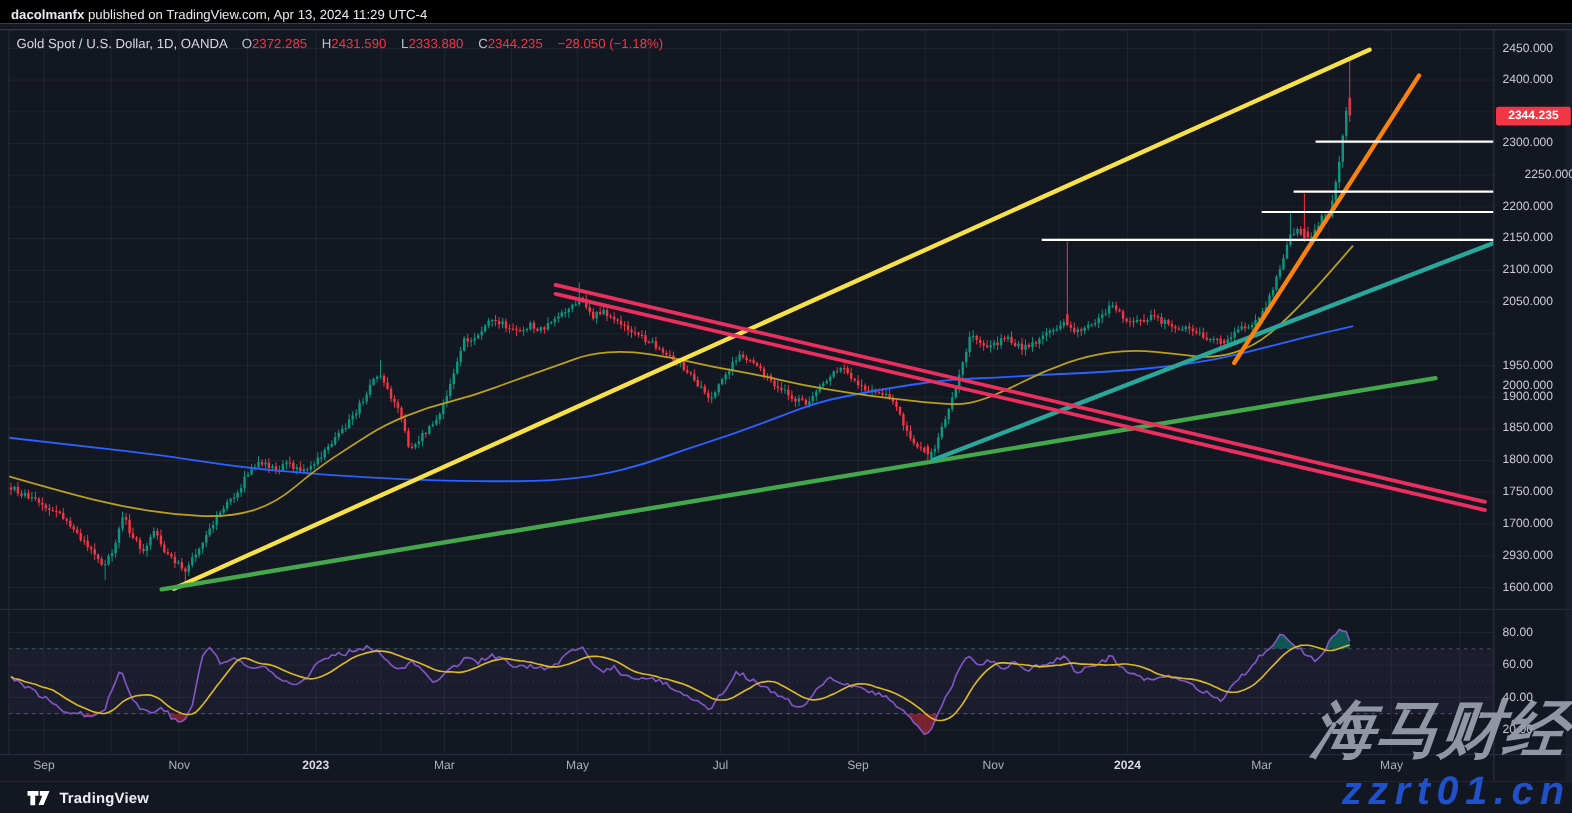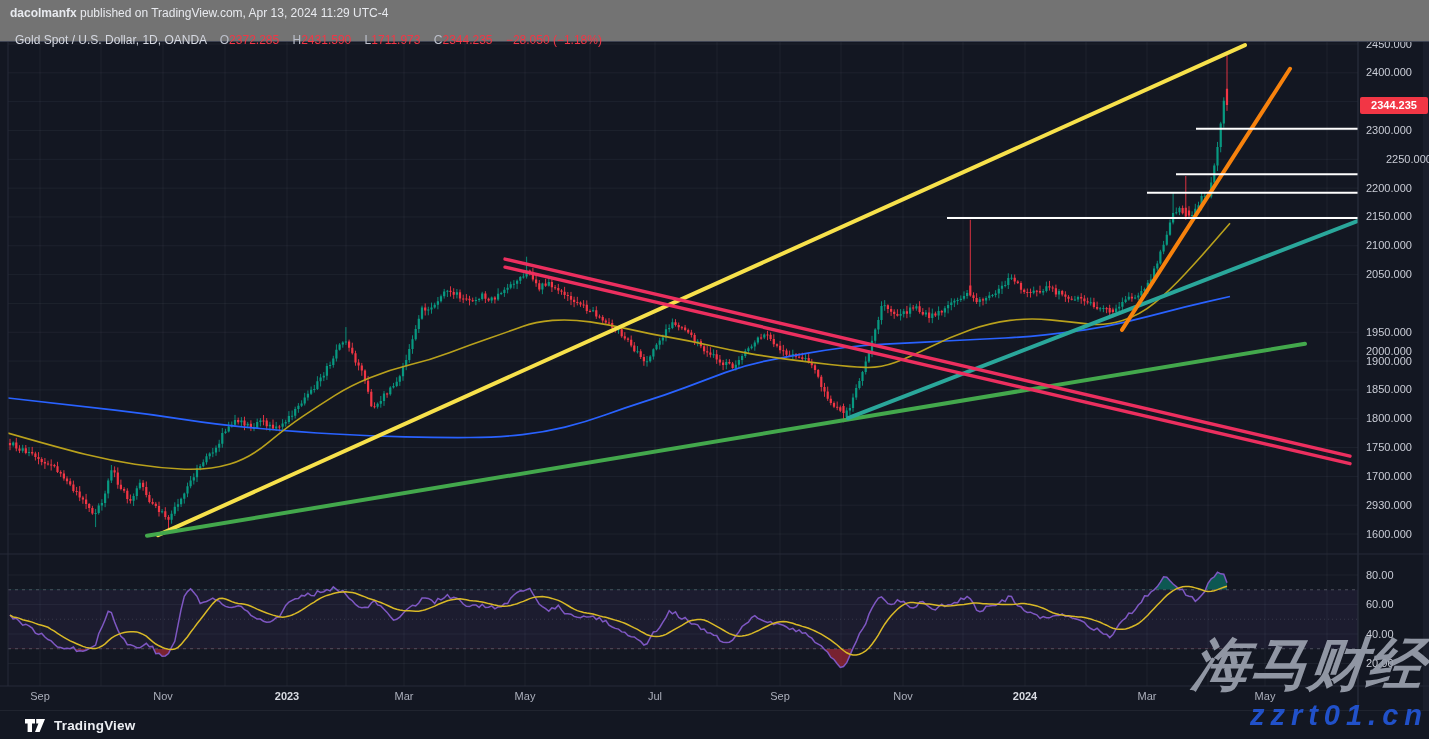--- a/index.html
+++ b/index.html
@@ -1,39 +1,39 @@
 <!DOCTYPE html>
 <html><head>
 <meta charset="utf-8">
 <style>
   html,body{margin:0;padding:0;background:#0d1017;}
   .root{position:relative;width:1429px;height:739px;background:#131722;overflow:hidden;
         font-family:"Liberation Sans","DejaVu Sans",sans-serif;}
-  .pubbar{position:absolute;left:0;top:0;width:1429px;height:42px;background:#737373;
+  .pubbar{position:absolute;left:0;top:0;width:1429px;height:22px;background:#000000;
           border-bottom:1px solid #3f4453;color:#e8eaef;font-size:12px;line-height:26px;
           padding-left:10px;box-sizing:border-box;z-index:5;}
   .pub-user{font-weight:700;}
   #chart-svg{position:absolute;left:0;top:0;z-index:1;}
   .legend{position:absolute;left:15px;top:33px;font-size:12px;color:#d6d9e2;z-index:5;white-space:nowrap;}
   .legend .val{color:#f23645;}
   .legend .lbl{color:#bcc0cc;margin-left:10px;}
   .legend .chg{color:#f23645;margin-left:10px;}
   .price-badge{position:absolute;left:1360px;top:97px;width:68px;height:17px;background:#f23645;
                color:#fff;font-size:11px;font-weight:700;text-align:center;line-height:17px;
                border-radius:2px;z-index:6;}
   .axis-label{position:absolute;left:1366px;font-size:11px;color:#c9ccd6;z-index:4;}
   #time-axis{position:absolute;left:0;top:688px;width:1429px;height:22px;z-index:4;}
   .time-label{position:absolute;top:2px;font-size:11px;color:#abafbb;transform:translateX(-50%);}
   .time-label.year{color:#d8dbe2;font-weight:700;}
   .footer{position:absolute;left:0;top:710px;width:1429px;height:29px;border-top:1px solid #20242f;
           display:flex;align-items:center;gap:8px;padding-left:24px;box-sizing:border-box;z-index:5;text-align:right;}
   .brand{color:#eceef2;font-size:13.5px;font-weight:700;letter-spacing:.2px;}
   .wm-cjk{position:absolute;right:4px;top:636px;font-size:57px;font-style:italic;font-weight:800;
           color:#9aa0ad;opacity:.93;letter-spacing:1px;transform:skewX(-6deg);z-index:9;line-height:1;}
-  .wm-domain{position:absolute;right:1px;top:701px;font-size:29px;font-style:italic;font-weight:800;
+  .wm-domain{position:absolute;right:1px;top:701px;font-size:36px;font-style:italic;font-weight:800;
           color:#2151c9;letter-spacing:6px;z-index:9;line-height:1;}
 </style>
 </head>
 <body>
 
 <div class="root">
 
   <div class="pubbar">
     <span class="pub-user">dacolmanfx</span><span> published on TradingView.com, Apr 13, 2024 11:29 UTC-4</span>
   </div>
@@ -130,21 +130,21 @@
       <line x1="1358" y1="27" x2="1358" y2="710" stroke="#2f3443" stroke-width="1"></line>
       <line x1="0" y1="554" x2="1429" y2="554" stroke="#262b39" stroke-width="1"></line>
       <line x1="0" y1="686" x2="1429" y2="686" stroke="#262b39" stroke-width="1"></line>
       <rect x="1423" y="27" width="6" height="683" fill="#202533" opacity="0.55"></rect>
     </svg>
 
   <div class="legend">
     <span class="sym">Gold Spot / U.S. Dollar, 1D, OANDA</span>
     <span class="lbl">O</span><span class="val">2372.285</span>
     <span class="lbl">H</span><span class="val">2431.590</span>
-    <span class="lbl">L</span><span class="val">1711.973</span>
+    <span class="lbl">L</span><span class="val">2333.880</span>
     <span class="lbl">C</span><span class="val">2344.235</span>
     <span class="chg">−28.050 (−1.18%)</span>
   </div>
 
   <div class="price-badge">2344.235</div>
 
   <div id="price-axis">
       <div class="axis-label" style="top: 37.5px;">2450.000</div>
       <div class="axis-label" style="top: 66.325px;">2400.000</div>
       <div class="axis-label" style="top: 123.975px;">2300.000</div>

